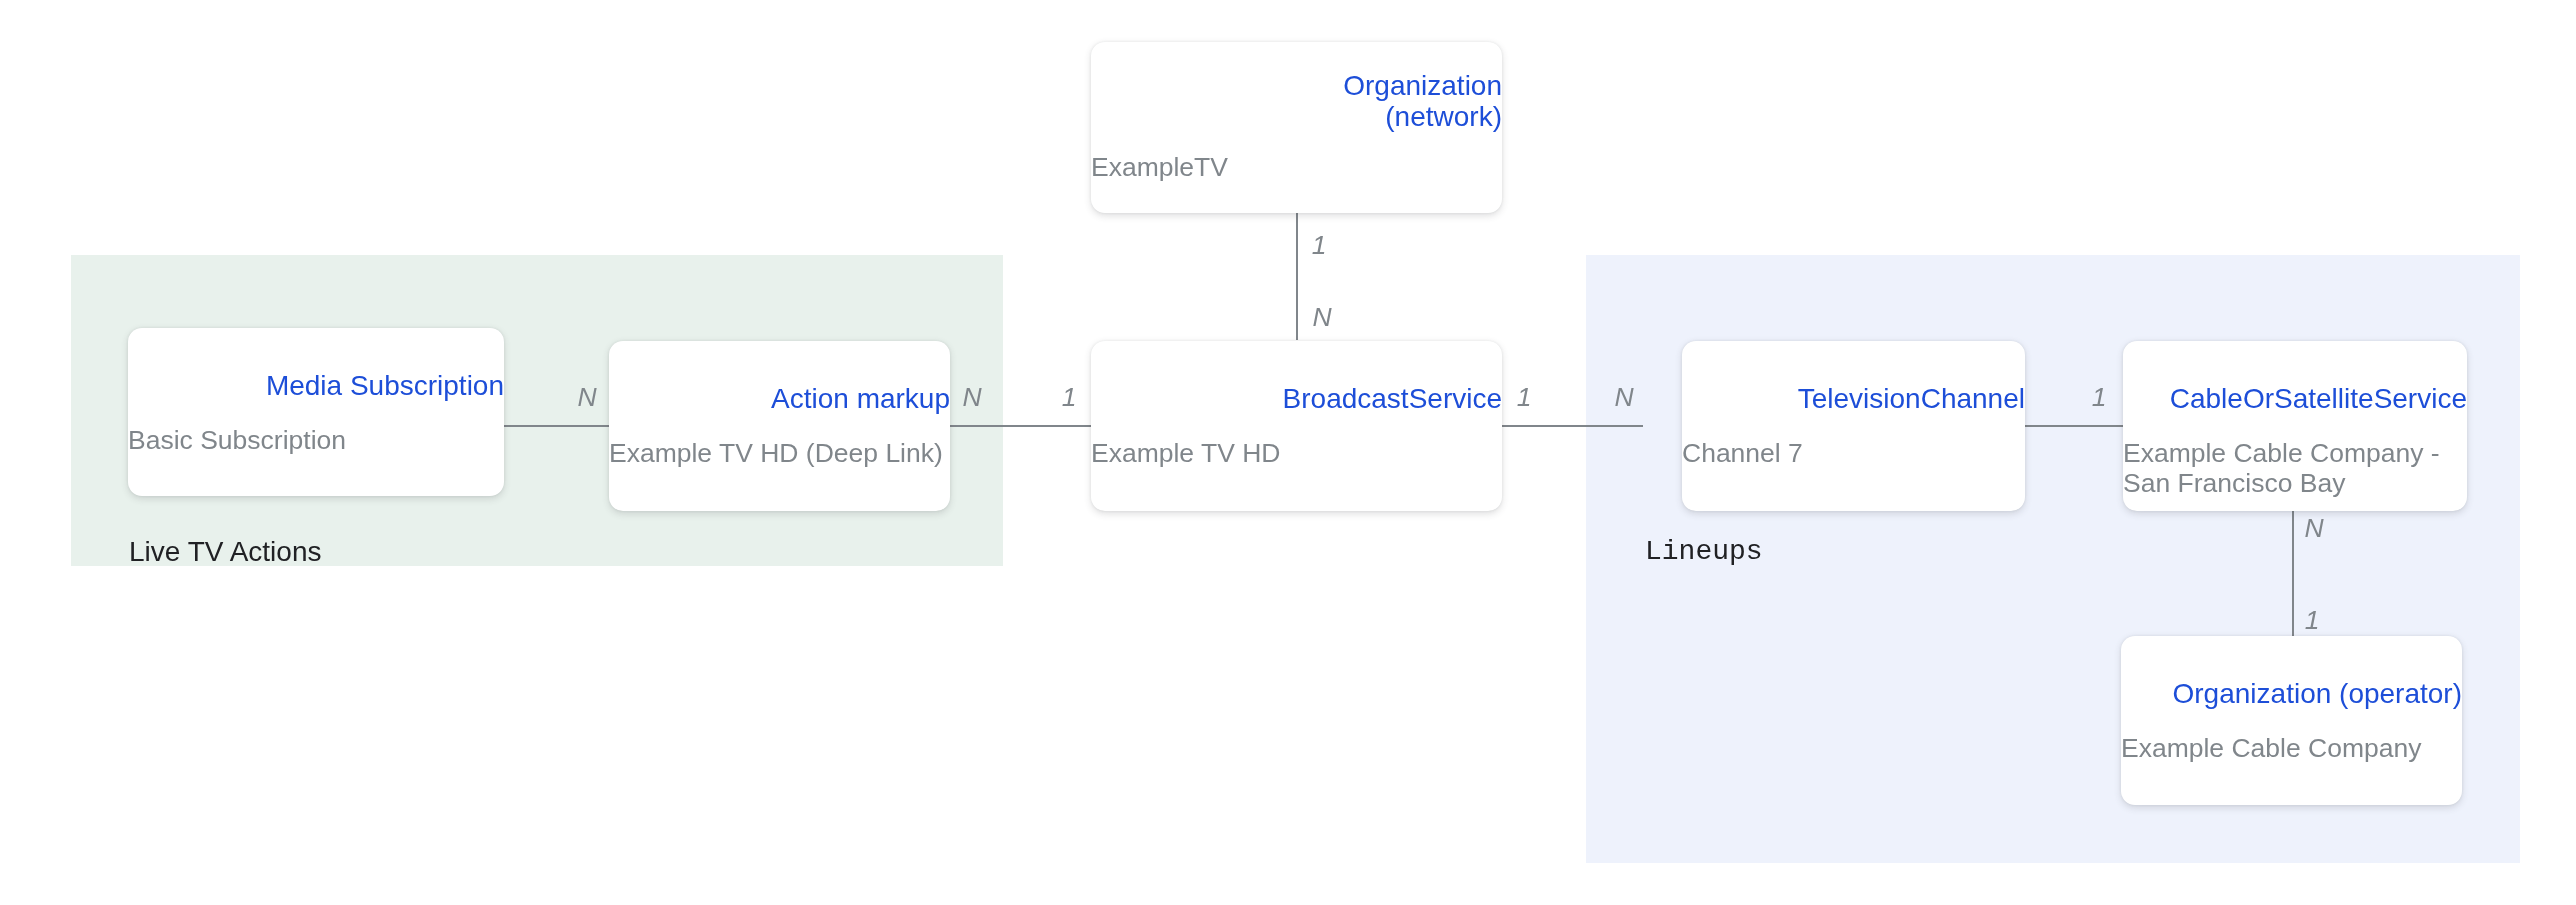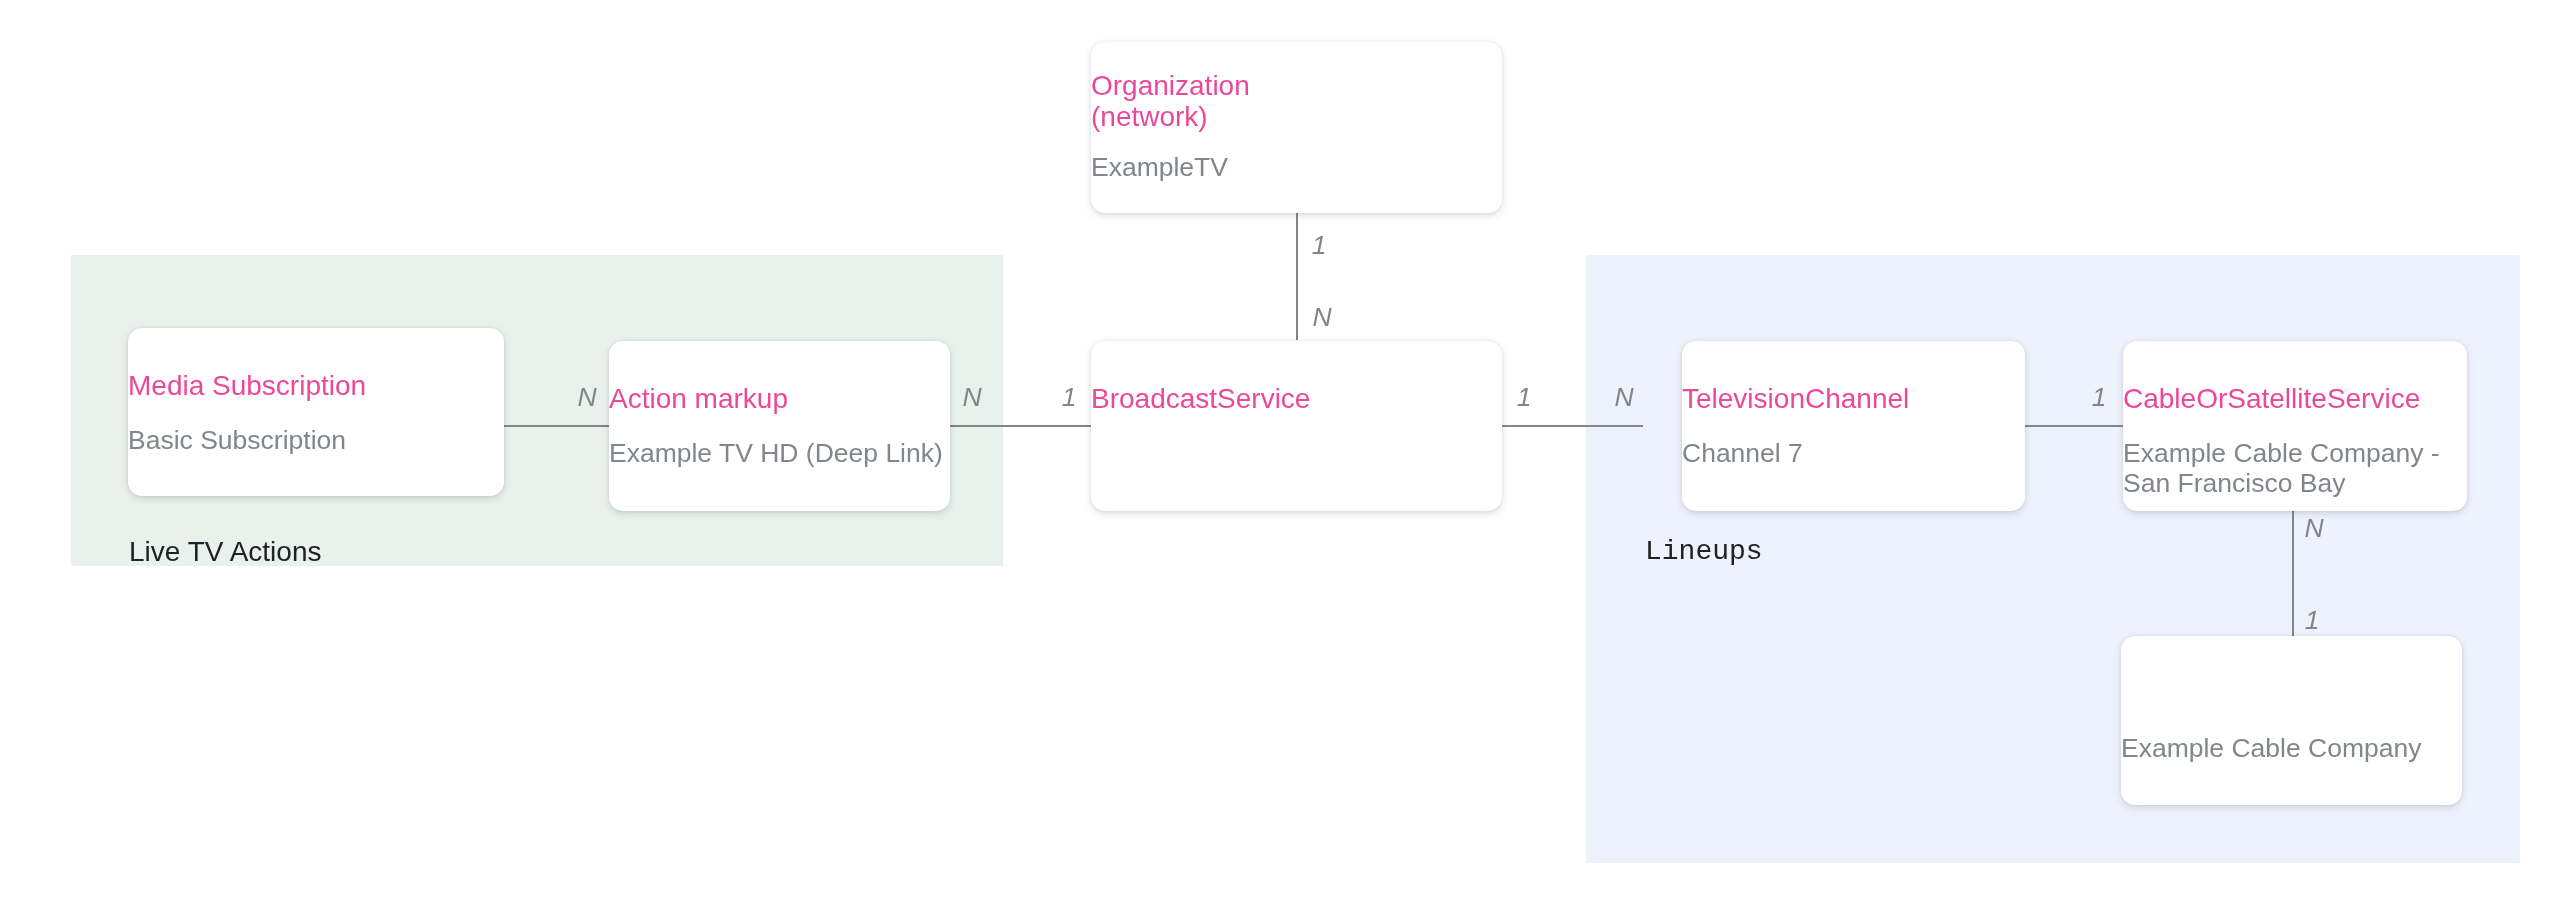--- a/index.html
+++ b/index.html
@@ -53,24 +53,24 @@
     position: absolute;
     background: #ffffff;
     border-radius: 14px;
     box-shadow: 0 2.7px 7px rgba(60, 64, 67, 0.16), 0 0 2.7px rgba(60, 64, 67, 0.10);
   }
   .node__title {
     position: absolute;
     left: 0;
     right: 0;
     top: 42px;
-    text-align: left;
+    text-align: right;
     font-size: 28px;
     line-height: 32px;
-    color: #ec4899;
+    color: #1d4ed8;
     white-space: nowrap;
   }
   .node__subtitle {
     position: absolute;
     left: 0;
     right: 0;
     top: 97px;
     font-size: 26.5px;
     line-height: 30px;
     color: #80868b;
@@ -131,33 +131,35 @@
     <div class="node__subtitle">Basic Subscription</div>
   </article>
 
   <article class="node" style="left:609px; top:341px; width:341px; height:170px;">
     <div class="node__title">Action markup</div>
     <div class="node__subtitle">Example TV HD (Deep Link)</div>
   </article>
 
   <article class="node" style="left:1091px; top:341px; width:411px; height:170px;">
     <div class="node__title">BroadcastService</div>
+    <div class="node__subtitle">Example TV HD</div>
   </article>
 
   <article class="node" style="left:1643px; top:341px; width:343px; height:170px;margin-left:39px;">
     <div class="node__title">TelevisionChannel</div>
     <div class="node__subtitle">Channel 7</div>
   </article>
 
   <article class="node" style="left:2123px; top:341px; width:344px; height:170px;">
     <div class="node__title">CableOrSatelliteService</div>
     <div class="node__subtitle">
       <div>Example Cable Company -</div>
       <div>San Francisco Bay</div>
     </div>
   </article>
 
   <article class="node" style="left:2121px; top:636px; width:341px; height:169px;">
+    <div class="node__title">Organization (operator)</div>
     <div class="node__subtitle">Example Cable Company</div>
   </article>
 
 </div>
 
 
 </body></html>

